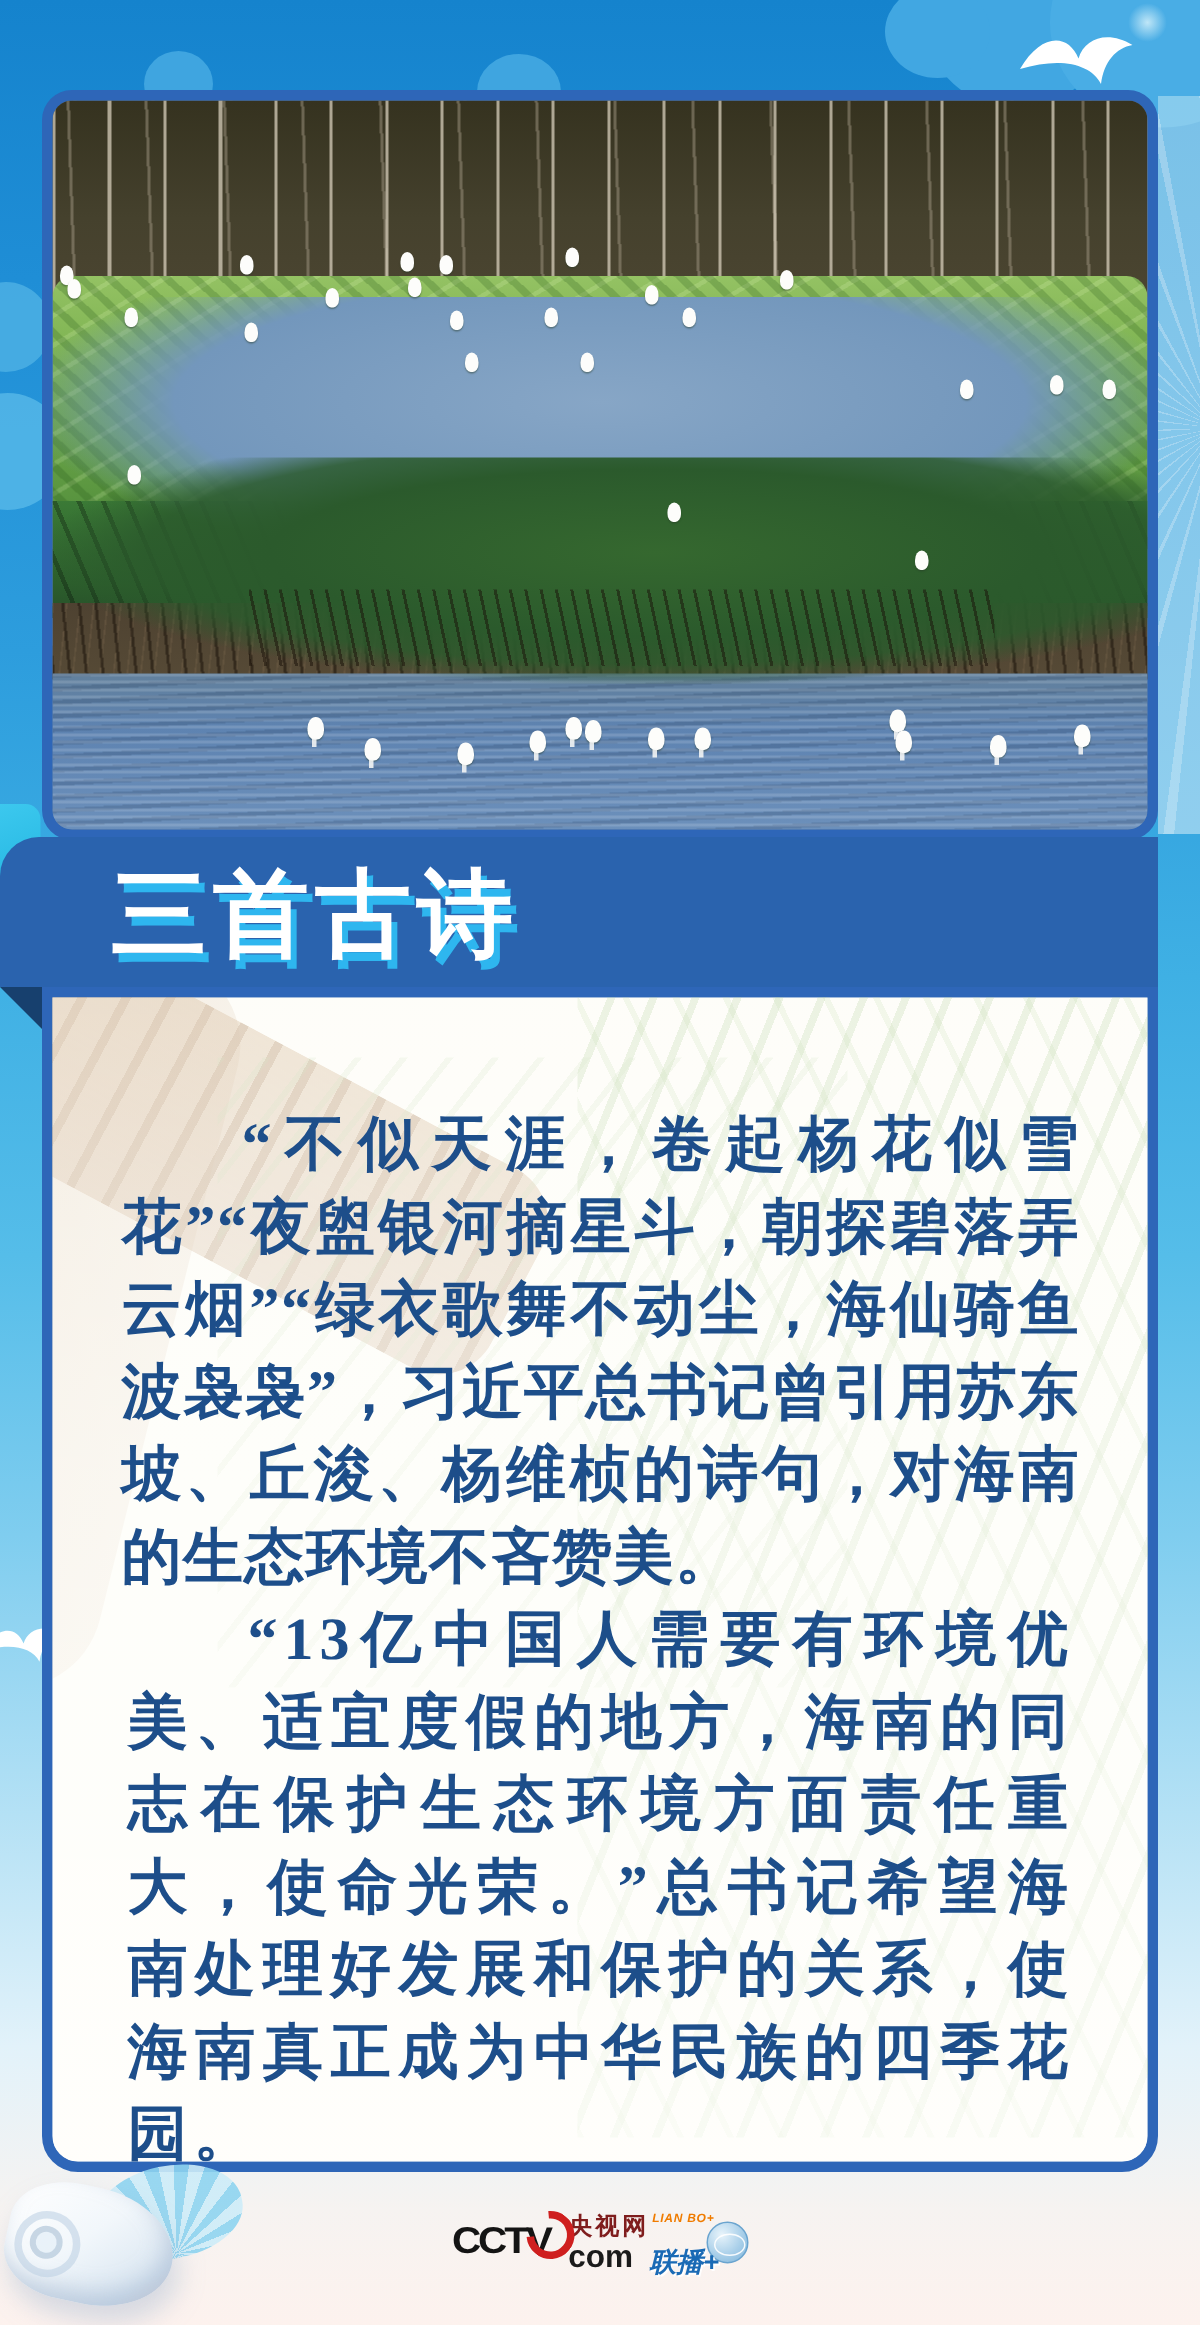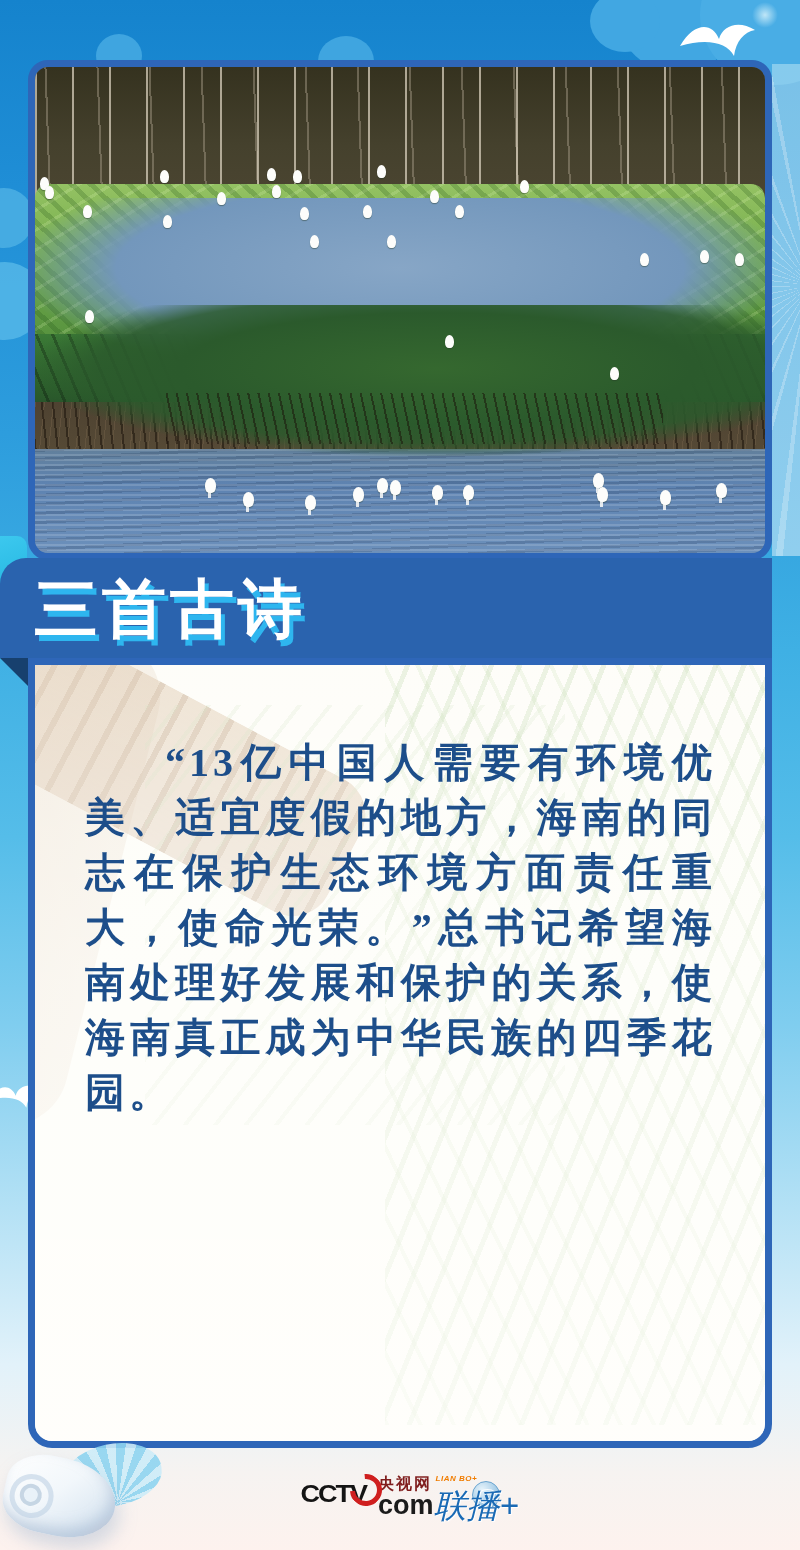--- a/index.html
+++ b/index.html
@@ -101,21 +101,21 @@
   .egret.water{width:11px;height:15px;}
   .egret.water::after{content:"";position:absolute;left:3px;top:14px;width:3px;height:6px;background:rgba(250,250,248,.85);}
 
   
   .ribbon{
     position:absolute;left:0;top:558px;width:772px;height:100px;
     background:var(--ribbon-blue,#2a63ae);
     border-radius:26px 0 0 0;
   }
   .ribbon-title{
-    margin:0;padding-left:34px;line-height:102px;
+    margin:0;padding-left:74px;line-height:102px;
     font-size:64px;font-weight:900;letter-spacing:4px;color:#ffffff;
     text-shadow:4px 6px 0 var(--title-shadow-cyan,#2eb6ef);
     font-family:"Liberation Sans",sans-serif;
   }
   .ribbon-fold{
     position:absolute;left:0;top:658px;width:28px;height:28px;
     background:var(--fold-navy,#17406e);
     clip-path:polygon(0 0,100% 0,100% 100%);
   }
 
@@ -173,37 +173,37 @@
     font-size:27px;font-weight:900;letter-spacing:-2px;color:#141414;
     transform:scaleY(.92);font-family:"Liberation Sans",sans-serif;
   }
   .red-arc{
     width:32px;height:32px;border:5px solid var(--footer-red,#cf1f1f);
     border-radius:50%;border-left-color:transparent;
     transform:rotate(40deg);margin-left:-16px;margin-top:-8px;
   }
   .cctv-col{display:flex;flex-direction:column;margin-left:-4px;}
   .cctv-cn{font-size:16px;font-weight:700;color:#7f1d1d;letter-spacing:2px;}
-  .cctv-com{font-size:27px;font-weight:700;color:#1b1b1b;line-height:20px;}
+  .cctv-com{font-size:21px;font-weight:700;color:#1b1b1b;line-height:20px;}
   .lianbo-logo{position:relative;width:66px;height:40px;}
   .lianbo-globe{
     position:absolute;right:0;top:7px;width:28px;height:28px;border-radius:50%;
     background:radial-gradient(circle at 35% 30%, #e8f4fb 0%, #a9cfe9 55%, #7db4da 100%);
     border:1px solid #6aa4cf;
   }
   .lianbo-globe::before{
     content:"";position:absolute;left:4px;top:7px;width:19px;height:13px;
     border:1px solid rgba(255,255,255,.9);border-radius:50%;
   }
   .lianbo-en{
     position:absolute;left:2px;top:0;font-size:8px;font-weight:700;font-style:italic;
     color:var(--lianbo-orange,#f07c00);letter-spacing:.5px;white-space:nowrap;
   }
   .lianbo-cn{
-    position:absolute;left:0;top:10px;font-size:33px;font-weight:400;font-style:italic;
+    position:absolute;left:0;top:22px;font-size:18px;font-weight:700;font-style:italic;
     color:var(--lianbo-blue,#1a6ab5);letter-spacing:0;
     text-shadow:1px 1px 0 rgba(255,255,255,.9);white-space:nowrap;
   }
 
   
   .scallop{
     position:absolute;left:62px;top:1444px;width:100px;height:62px;
     background:repeating-conic-gradient(from 230deg at 50% 95%, #8ed4f0 0deg 10deg, #cdecf8 10deg 20deg);
     border-radius:50% 50% 46% 46%;transform:rotate(-12deg);opacity:.9;
   }
@@ -302,20 +302,21 @@
 
 <div class="card" data-interactable="false">
   <div class="card-bg" data-interactable="false">
     <div class="palm-trunk" data-interactable="false"></div>
     <div class="palm-trunk2" data-interactable="false"></div>
     <div class="fronds-right" data-interactable="false"></div>
     <div class="fronds-mid" data-interactable="false"></div>
     <div class="card-veil" data-interactable="false"></div>
   </div>
   <div class="article" data-interactable="false">
+    <p data-interactable="false">“不似天涯，卷起杨花似雪花”“夜盥银河摘星斗，朝探碧落弄云烟”“绿衣歌舞不动尘，海仙骑鱼波袅袅”，习近平总书记曾引用苏东坡、丘浚、杨维桢的诗句，对海南的生态环境不吝赞美。</p>
     <p class="wide" data-interactable="false">“13亿中国人需要有环境优美、适宜度假的地方，海南的同志在保护生态环境方面责任重大，使命光荣。”总书记希望海南处理好发展和保护的关系，使海南真正成为中华民族的四季花园。</p>
   </div>
 </div>
 
 <div class="scallop" data-interactable="false"></div>
 <div class="conch" data-interactable="false"></div>
 
 <div class="footer" data-interactable="false">
   <div class="cctv-logo" data-interactable="false">
     <span class="cctv-word" data-interactable="false">CCTV</span>

